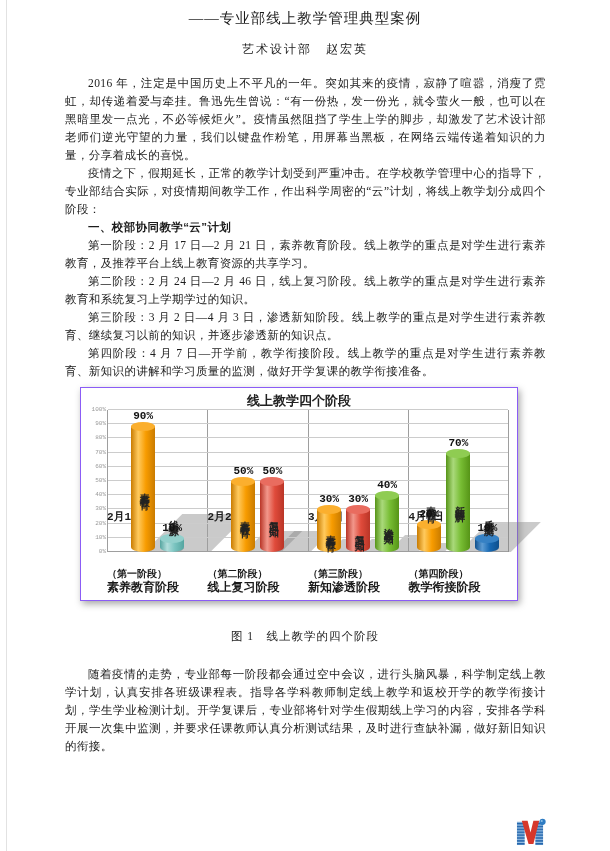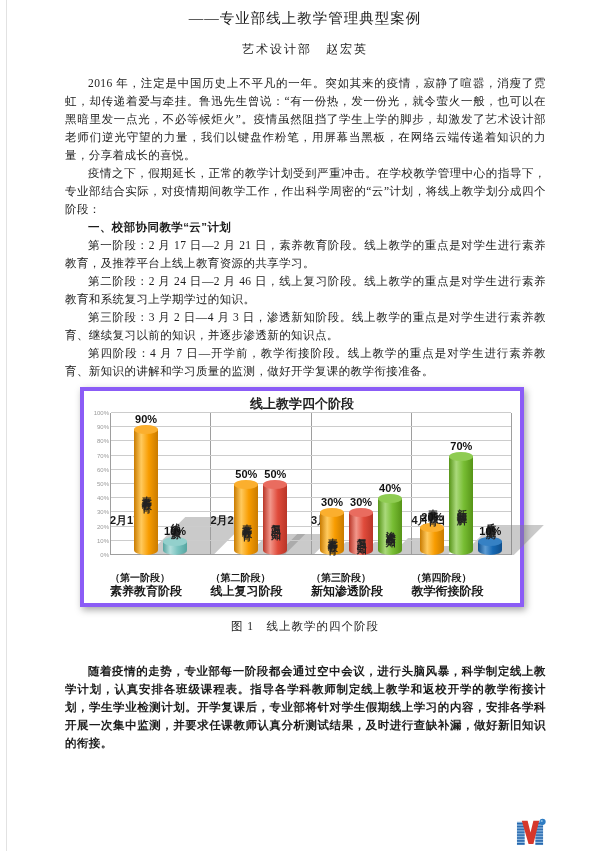--- a/index.html
+++ b/index.html
@@ -9,26 +9,26 @@
 
   .doc-title{margin:72px 60px 0;text-align:center;font-family:"Liberation Sans",sans-serif;
              font-weight:700;font-size:20px;letter-spacing:1px;color:#111;}
   .doc-subtitle{margin:9px 60px 0;text-align:center;font-size:14.5px;letter-spacing:1px;}
   .doc-author{margin:13px 60px 0;text-align:center;font-size:12px;letter-spacing:2px;}
 
   .body-text{margin:16px 64px 0 65px;font-size:11.5px;line-height:18px;
              text-align:justify;letter-spacing:0.4px;}
   .body-text p.para{margin:0;text-indent:2em;}
   .body-text p.para.heading{font-family:"Liberation Sans",sans-serif;font-weight:700;}
-  .closing{margin-top:28px;font-weight:bold;}
+  .closing{margin-top:21px;}
 
   
   .figure{position:relative;margin:7px 0 0 80px;width:436px;height:212px;background:#fff;
-          border:4px solid #8b5cf6;box-shadow:2px 3px 7px rgba(0,0,0,0.35);
-          font-family:Liberation Sans, sans-serif;}
+          border:1px solid #8b5cf6;box-shadow:2px 3px 7px rgba(0,0,0,0.35);
+          font-family:Liberation Mono, monospace;}
   .chart-title{text-align:center;font-weight:700;font-size:13px;margin-top:4px;color:#222;}
   .chart-plot{position:absolute;left:26px;right:8px;top:22px;bottom:48px;
               border-left:1px solid #9e9e9e;border-right:1px solid #9e9e9e;}
   .gridline{position:absolute;left:0;right:0;height:1px;background:#cccccc;}
   .gridline.baseline{background:#9e9e9e;}
   .y-tick{position:absolute;right:calc(100% + 2px);font-size:6px;color:#9a9a9a;
           transform:translateY(3px);white-space:nowrap;}
   .chart-groups{position:absolute;left:0;right:0;top:0;bottom:0;display:flex;}
   .chart-group{flex:1;position:relative;display:flex;align-items:flex-end;
                justify-content:center;gap:5px;}
@@ -45,21 +45,21 @@
               font-size:10px;letter-spacing:2px;color:#222;z-index:2;line-height:1;}
   .cbar .name-label{position:absolute;left:50%;top:50%;transform:translate(-50%,-50%);}
   .name-label.outside{margin-bottom:2px;}
   .chart-x{position:absolute;left:26px;right:8px;bottom:3px;display:flex;
            text-align:left;font-weight:700;color:#1a1a1a;}
   .x-cell{flex:1;line-height:1.32;}
   .x-date{font-size:11px;}
   .x-stage{font-size:10px;margin-top:43px;}
   .x-name{font-size:12px;}
 
-  .figure-caption{margin:12px 64px 0;text-align:center;font-size:11.5px;letter-spacing:1px;}
+  .figure-caption{margin:28px 64px 0;text-align:center;font-size:11.5px;letter-spacing:1px;}
 
   .logo{position:absolute;right:63px;bottom:5px;width:33px;height:29px;}
 </style>
 </head>
 <body>
 
 <div class="page">
   <div class="edge-line"></div>
 
   <div class="doc-subtitle">——专业部线上教学管理典型案例</div>

